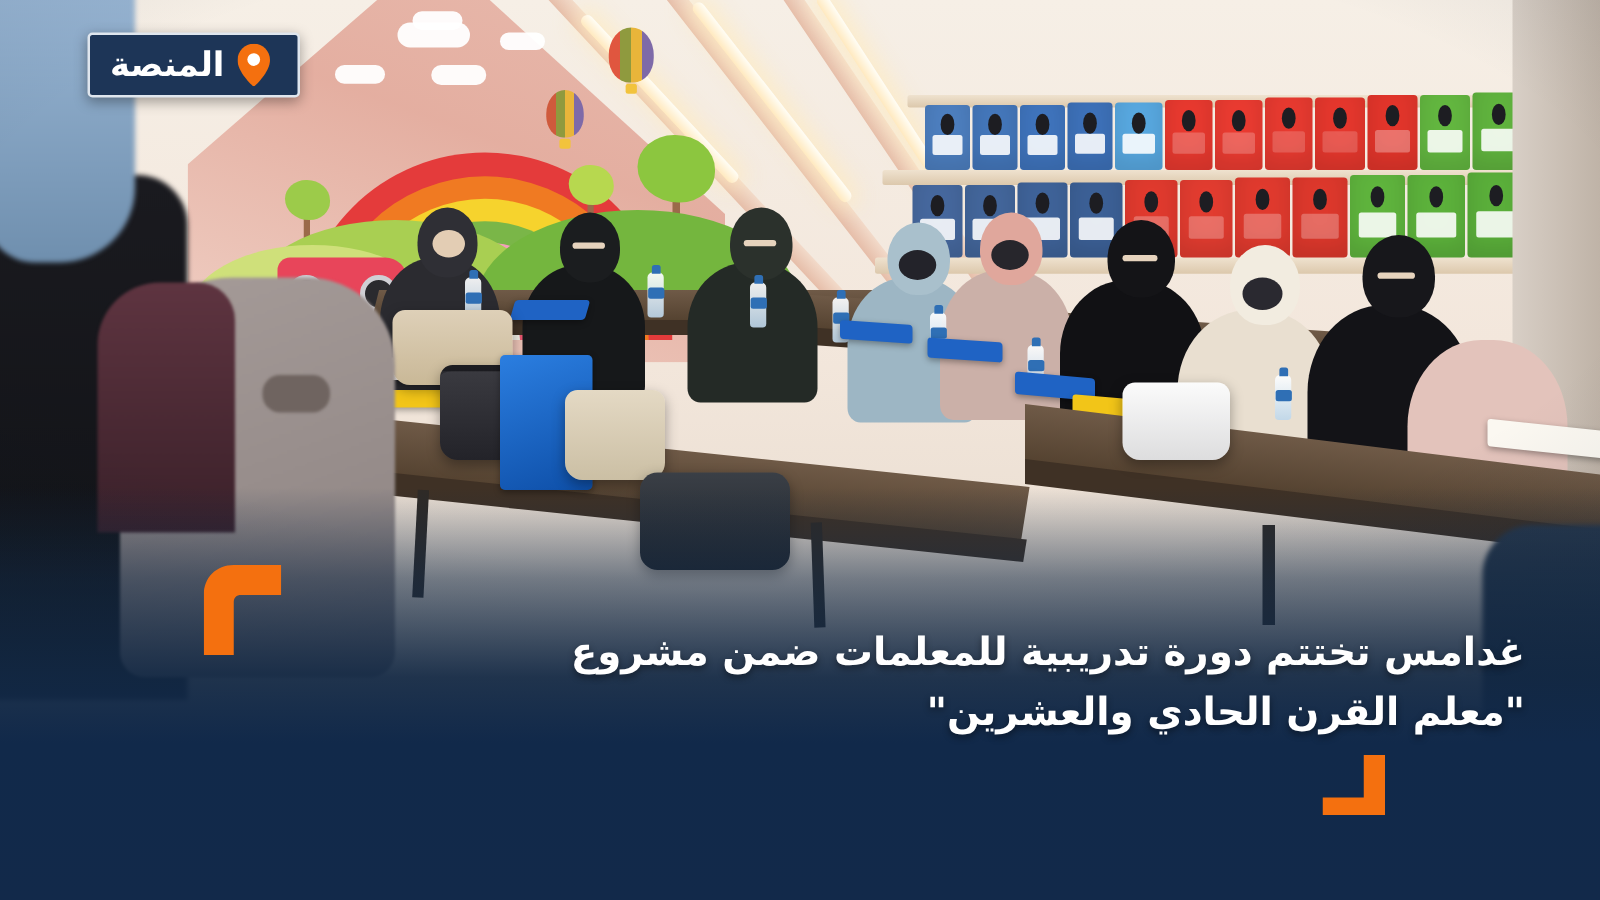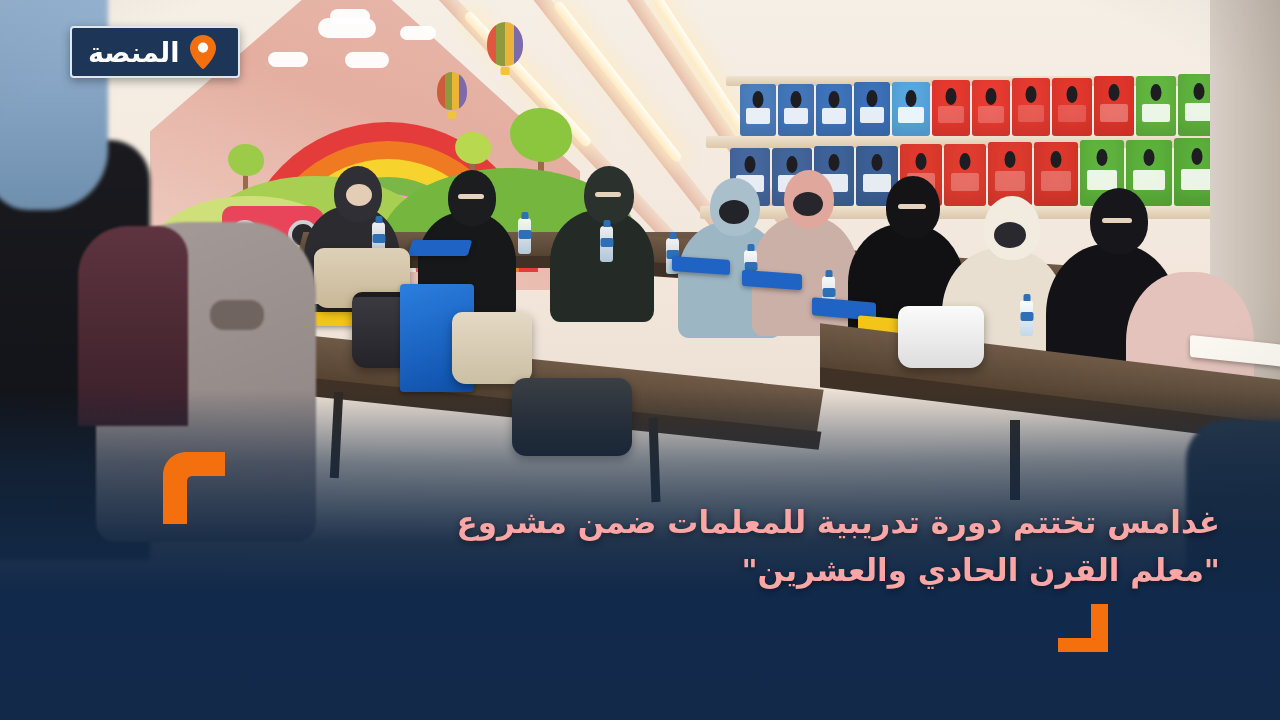--- a/index.html
+++ b/index.html
@@ -140,21 +140,21 @@
   .logo-en{
     position:absolute;right:12px;top:42px;color:#e8e8e8;font-size:8.5px;font-weight:700;
     letter-spacing:1.6px;line-height:11px;text-align:left;direction:ltr;
     text-shadow:0 1px 2px rgba(0,0,0,.5);
   }
   .logo-mark{position:absolute;right:2px;top:2px;width:68px;height:68px;}
 
   
   .headline{
     position:absolute;right:60px;left:240px;top:498px;
-    text-align:right;color:#fca5a5;
+    text-align:right;color:#ffffff;
     font-size:31px;font-weight:700;line-height:1.55;
     text-shadow:0 2px 6px rgba(0,0,0,.45);
   }
   .headline .l2{display:block;}
 
   .bracket-big{position:absolute;left:163px;top:452px;width:62px;height:72px;}
   .bracket-small{position:absolute;left:1058px;top:604px;width:50px;height:48px;}
 
   .url{
     position:absolute;left:0;right:0;bottom:32px;text-align:center;

